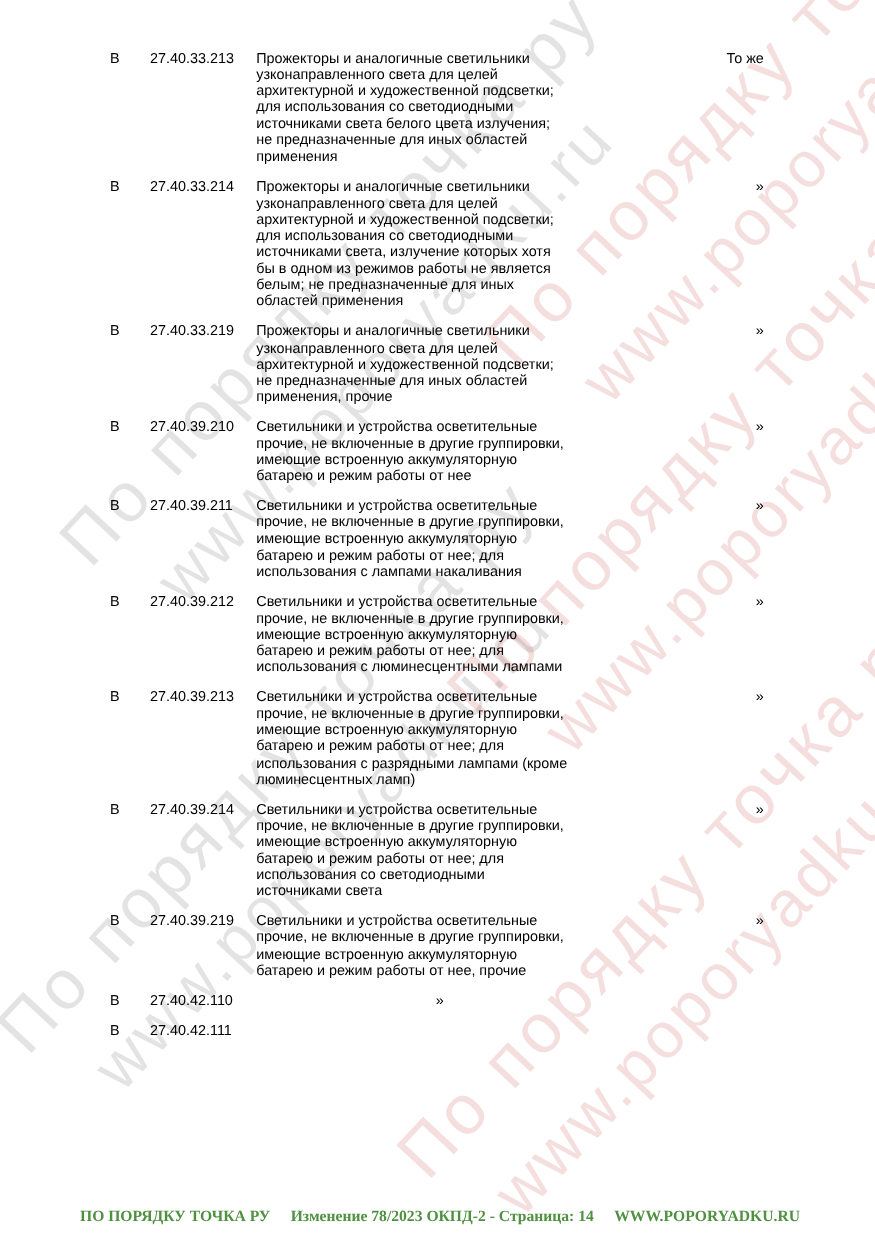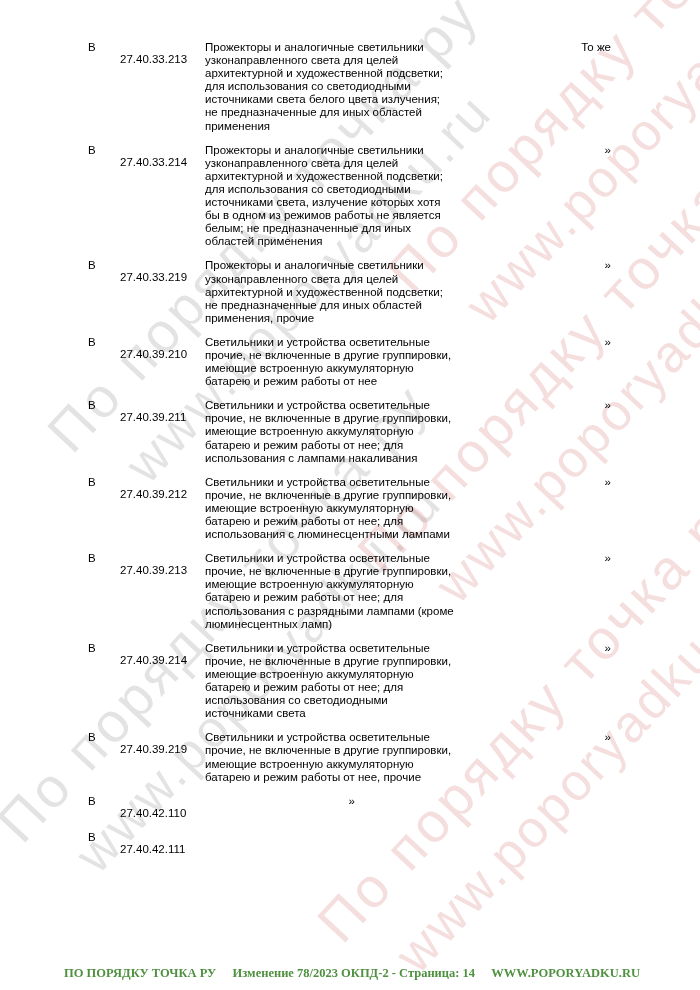--- a/index.html
+++ b/index.html
@@ -41,21 +41,21 @@
   }
   .row {
     display: flex;
     align-items: flex-start;
     margin-bottom: 11px;
     font-size: 11.5px;
     line-height: 13.1px;
     color: #000000;
   }
   .cell-level { width: 32px; flex: 0 0 32px; }
-  .cell-code  { width: 85px; flex: 0 0 85px; margin-top: 12px; }
+  .cell-code  { width: 85px; flex: 0 0 85px; }
   .cell-desc  { width: 250px; flex: 0 0 250px; margin-right: 6px; }
   .cell-note  { width: 150px; flex: 0 0 150px; text-align: right; }
   .cell-note.note-long { text-align: left; }
 
   
   .footer {
     position: absolute;
     z-index: 1;
     left: 64px;
     right: 60px;

